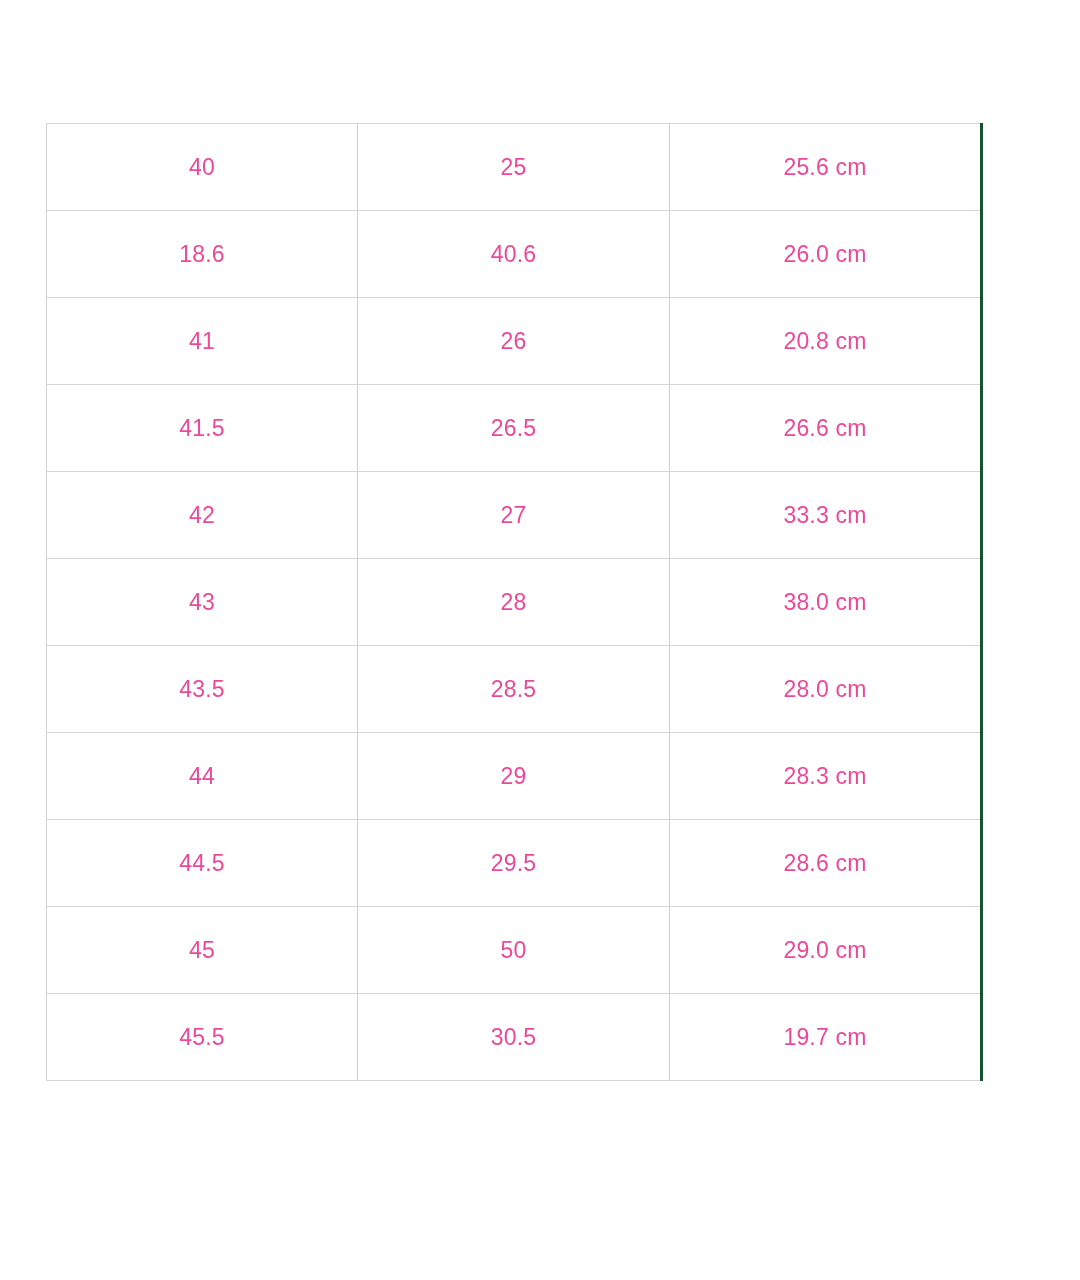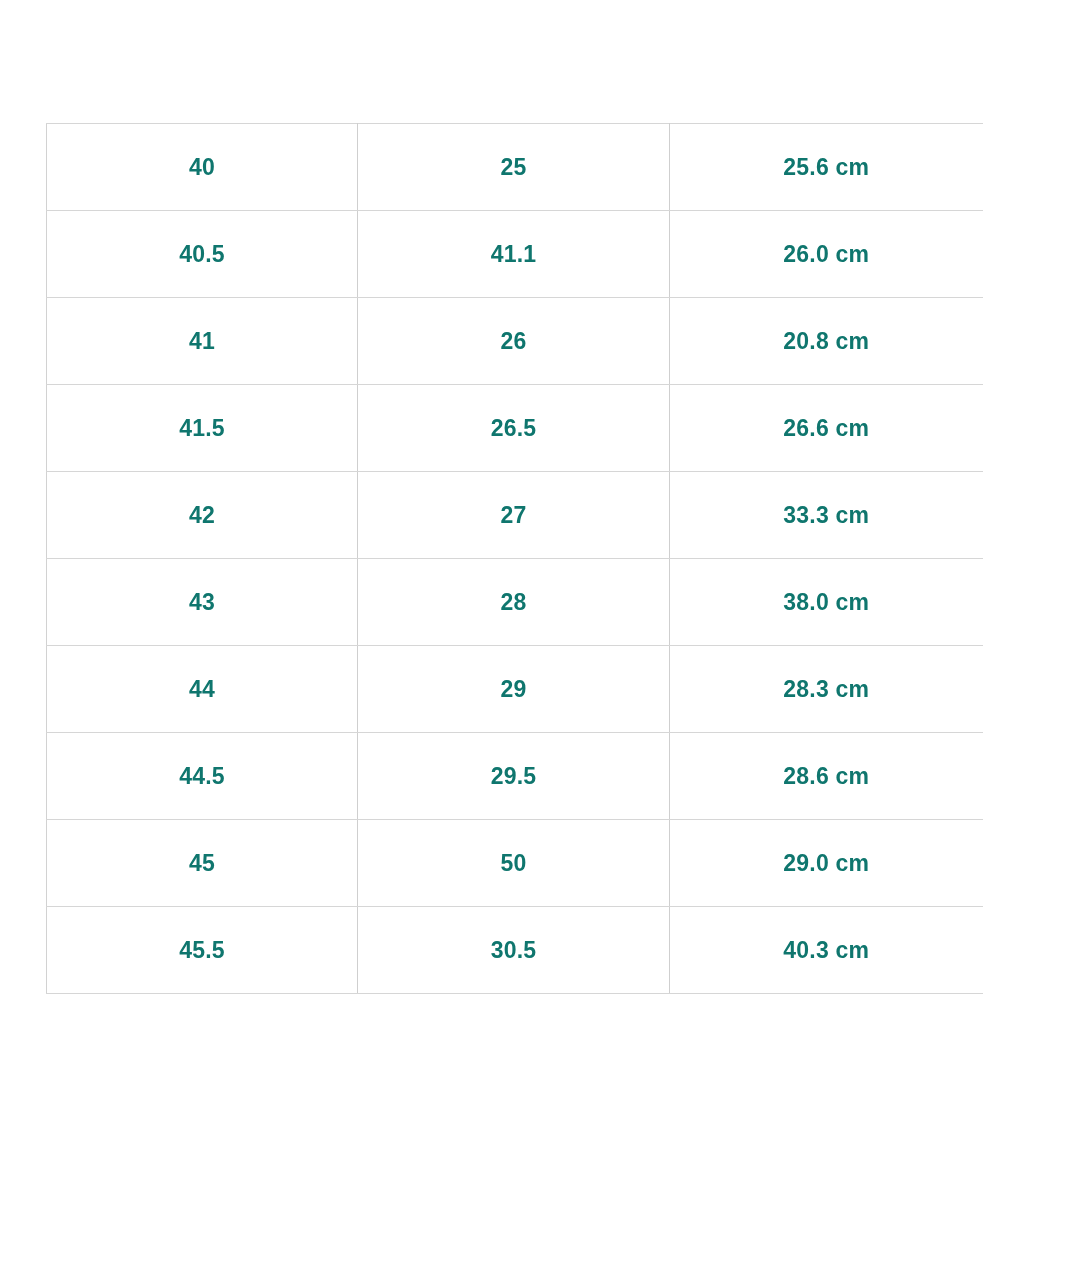--- a/index.html
+++ b/index.html
@@ -50,51 +50,51 @@
   }
 
   table.size-chart td {
     border-top: 1px solid #d6d6d6;
     border-bottom: 1px solid #d6d6d6;
     border-left: 1px solid #cfcfcf;
     border-right: 1px solid #cfcfcf;
     text-align: center;
     vertical-align: middle;
     font-size: 23px;
-    font-weight: bold;
-    color: #0f766e;
+    font-weight: normal;
+    color: #ec4899;
     letter-spacing: 0.2px;
     padding: 0;
     background: #ffffff;
   }
 
   
   table.size-chart td:first-child { border-left: 1px solid #d2d2d2; }
-  table.size-chart td:last-child  { border-right: 2px solid #14532d; }
+  table.size-chart td:last-child  { border-right: 7px solid #14532d; }
 </style>
 </head>
 <body>
 
 <div id="page">
   <div id="table-viewport">
     <table class="size-chart">
       <colgroup>
         <col class="c1">
         <col class="c2">
         <col class="c3">
       </colgroup>
       <tbody id="size-chart-body">
           <tr>
             <td>40</td>
             <td>25</td>
             <td>25.6 cm</td>
           </tr>
           <tr>
-            <td>40.5</td>
-            <td>41.1</td>
+            <td>18.6</td>
+            <td>40.6</td>
             <td>26.0 cm</td>
           </tr>
           <tr>
             <td>41</td>
             <td>26</td>
             <td>20.8 cm</td>
           </tr>
           <tr>
             <td>41.5</td>
             <td>26.5</td>
@@ -104,35 +104,40 @@
             <td>42</td>
             <td>27</td>
             <td>33.3 cm</td>
           </tr>
           <tr>
             <td>43</td>
             <td>28</td>
             <td>38.0 cm</td>
           </tr>
           <tr>
+            <td>43.5</td>
+            <td>28.5</td>
+            <td>28.0 cm</td>
+          </tr>
+          <tr>
             <td>44</td>
             <td>29</td>
             <td>28.3 cm</td>
           </tr>
           <tr>
             <td>44.5</td>
             <td>29.5</td>
             <td>28.6 cm</td>
           </tr>
           <tr>
             <td>45</td>
             <td>50</td>
             <td>29.0 cm</td>
           </tr>
           <tr>
             <td>45.5</td>
             <td>30.5</td>
-            <td>40.3 cm</td>
+            <td>19.7 cm</td>
           </tr>
         </tbody>
     </table>
   </div>
 </div>
 
 </body></html>

